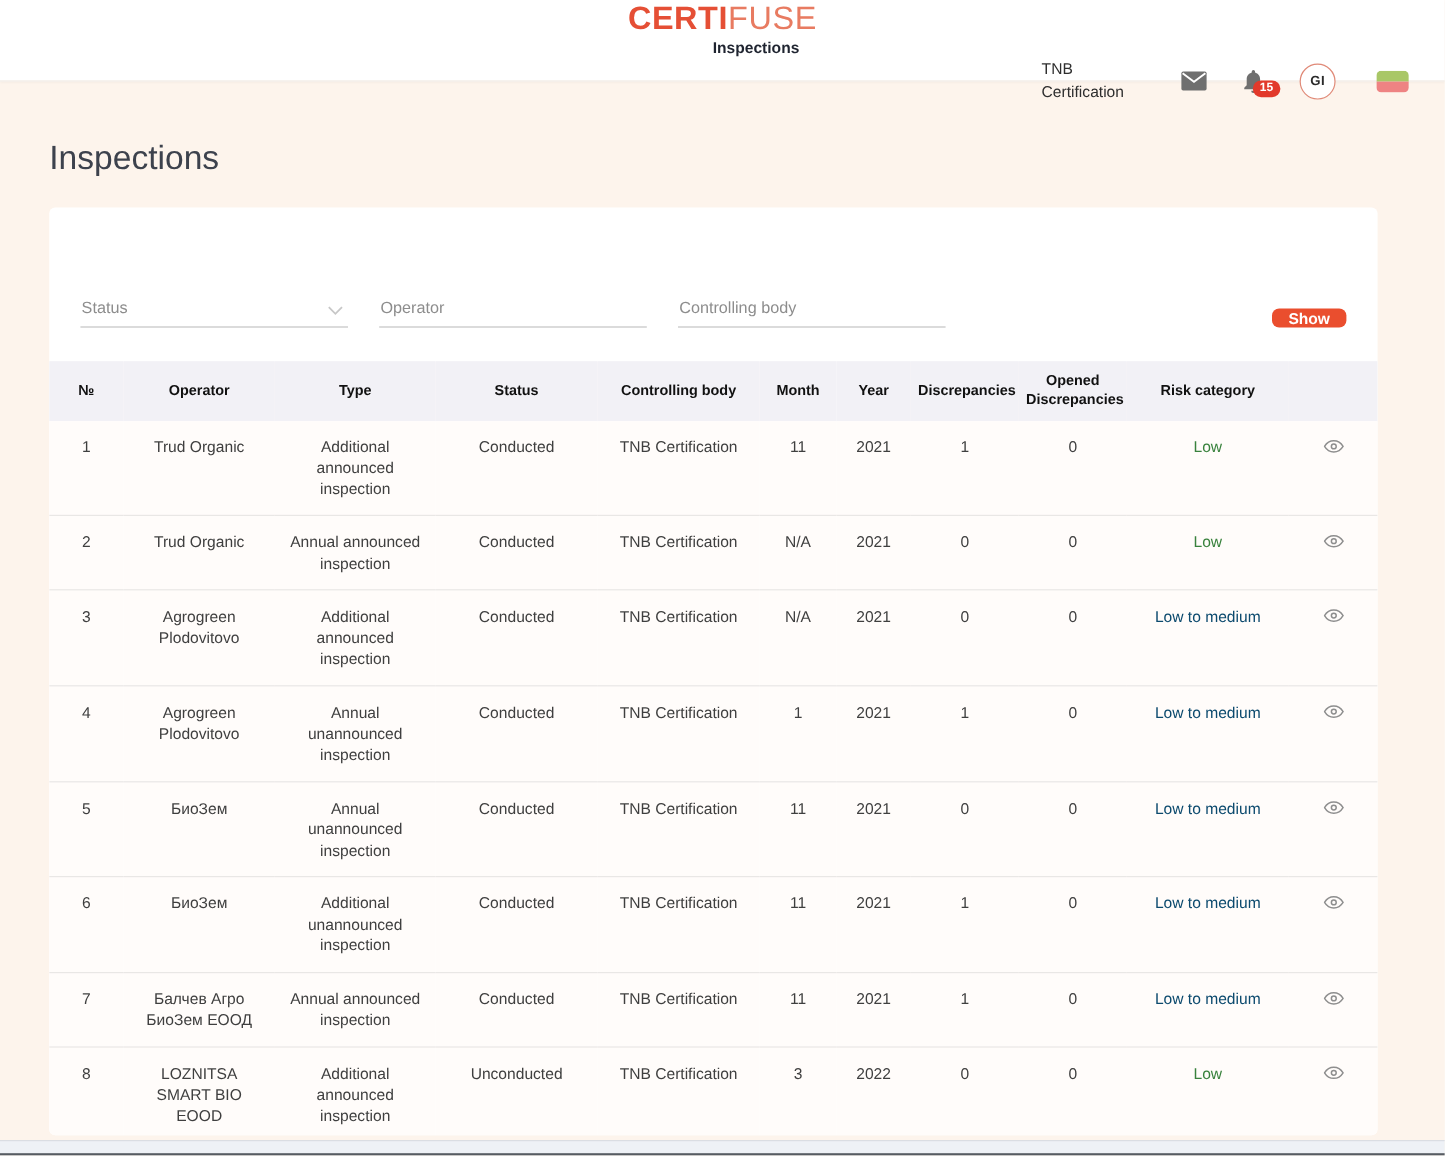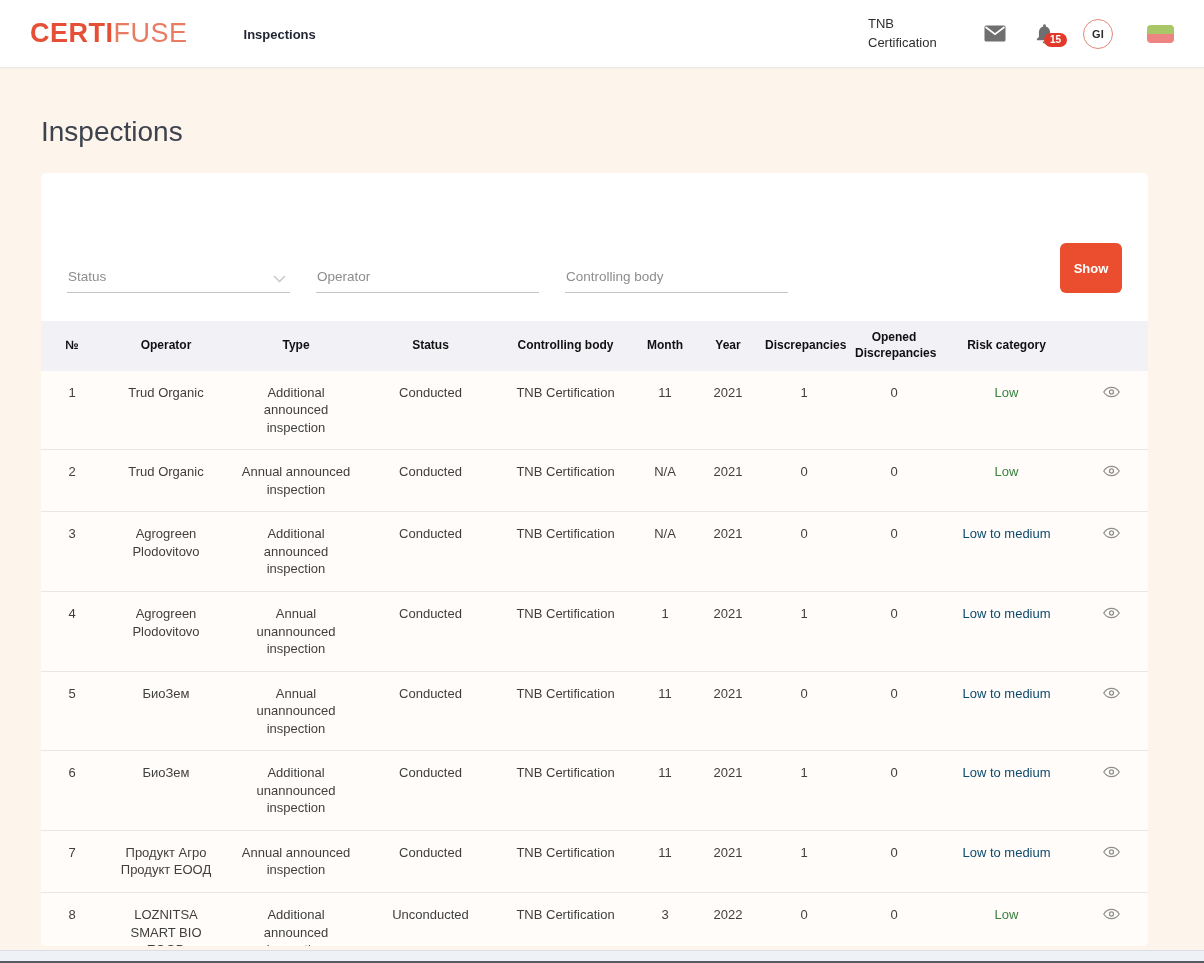--- a/index.html
+++ b/index.html
@@ -11,20 +11,21 @@
     overflow:hidden;
     color:#3f3f3f;
   }
   
   .topbar {
     height:68px; background:#fff;
     display:flex; align-items:center;
     padding:0 30px;
     border-bottom:1px solid #f0e9e3;
     box-shadow:0 1px 2px rgba(0,0,0,0.03);
+    flex-direction:column;
   }
   .logo { font-size:27px; letter-spacing:0.5px; cursor:pointer; white-space:nowrap; }
   .logo-bold { font-weight:800; color:#e54f35; }
   .logo-light { font-weight:300; color:#e87b61; }
   .nav { margin-left:56px; }
   .nav-item { font-size:13px; font-weight:700; color:#1f2430; cursor:pointer; }
   .topbar-right { margin-left:auto; display:flex; align-items:center; }
   .org { width:88px; font-size:13px; color:#2e2e2e; line-height:1.45; margin-right:28px; }
   .icon-btn { background:none; border:none; cursor:pointer; position:relative; margin-right:28px; display:flex; align-items:center; }
   .badge {
@@ -70,21 +71,21 @@
   }
   .field input::placeholder { color:#8d8d8d; opacity:1; }
   .field.select input { cursor:pointer; }
   .chev { position:absolute; right:4px; bottom:10px; pointer-events:none; display:flex; }
   .show-btn {
     margin-left:auto;
     background:#ea4e2e; color:#fff;
     border:none; border-radius:6px;
     font-family:"Liberation Sans", sans-serif;
     font-size:13px; font-weight:700;
-    width:62px; height:50px; cursor:pointer;
+    width:62px; height:16px; cursor:pointer;
   }
   
   table { width:100%; border-collapse:collapse; margin-top:28px; table-layout:fixed; }
   thead tr { background:#f2f1f6; }
   th {
     font-size:12px; font-weight:700; color:#111;
     text-align:center; padding:9px 6px; line-height:1.3;
     height:48px; vertical-align:middle;
   }
   tbody tr { background:#fffcfa; border-bottom:1px solid #e9e7e5; }
@@ -294,21 +295,21 @@
           <td><span class="risk" data-risk="low-to-medium">Low to medium</span></td>
           <td><button class="eyebtn">
                 <svg width="17" height="12" viewBox="0 0 22 14">
                   <path d="M11 1C6.5 1 2.9 3.9 1 7c1.9 3.1 5.5 6 10 6s8.1-2.9 10-6c-1.9-3.1-5.5-6-10-6z" fill="none" stroke="#8e8e8e" stroke-width="1.6"></path>
                   <circle cx="11" cy="7" r="2.6" fill="none" stroke="#8e8e8e" stroke-width="1.6"></circle>
                 </svg>
               </button></td>
         </tr>
         <tr>
           <td>7</td>
-          <td>Продукт Агро Продукт ЕООД</td>
+          <td>Балчев Агро БиоЗем ЕООД</td>
           <td>Annual announced inspection</td>
           <td>Conducted</td>
           <td>TNB Certification</td>
           <td>11</td>
           <td>2021</td>
           <td>1</td>
           <td>0</td>
           <td><span class="risk" data-risk="low-to-medium">Low to medium</span></td>
           <td><button class="eyebtn">
                 <svg width="17" height="12" viewBox="0 0 22 14">

